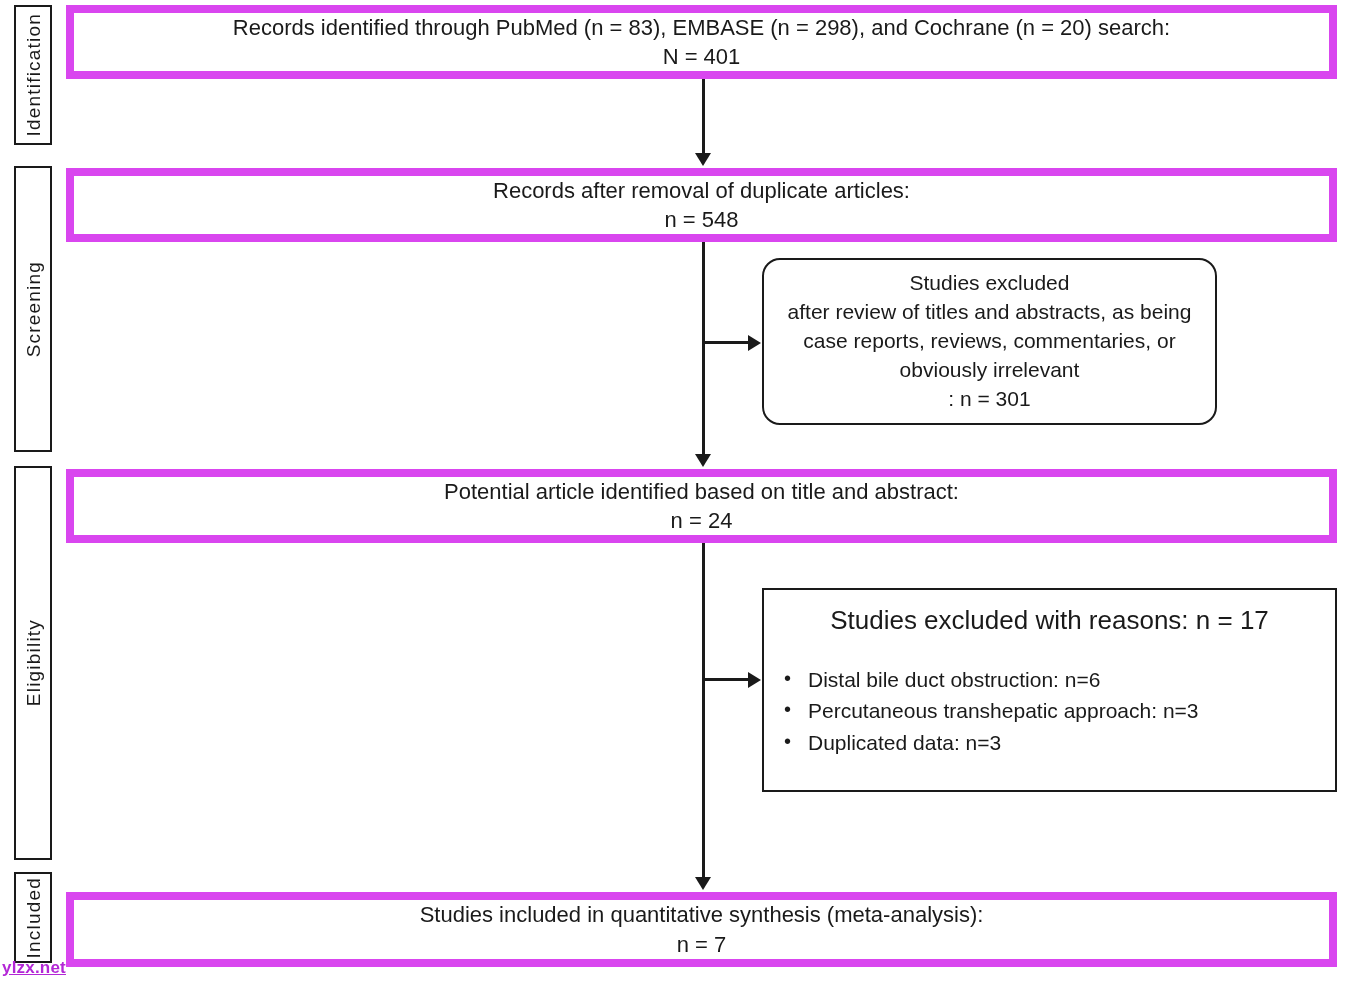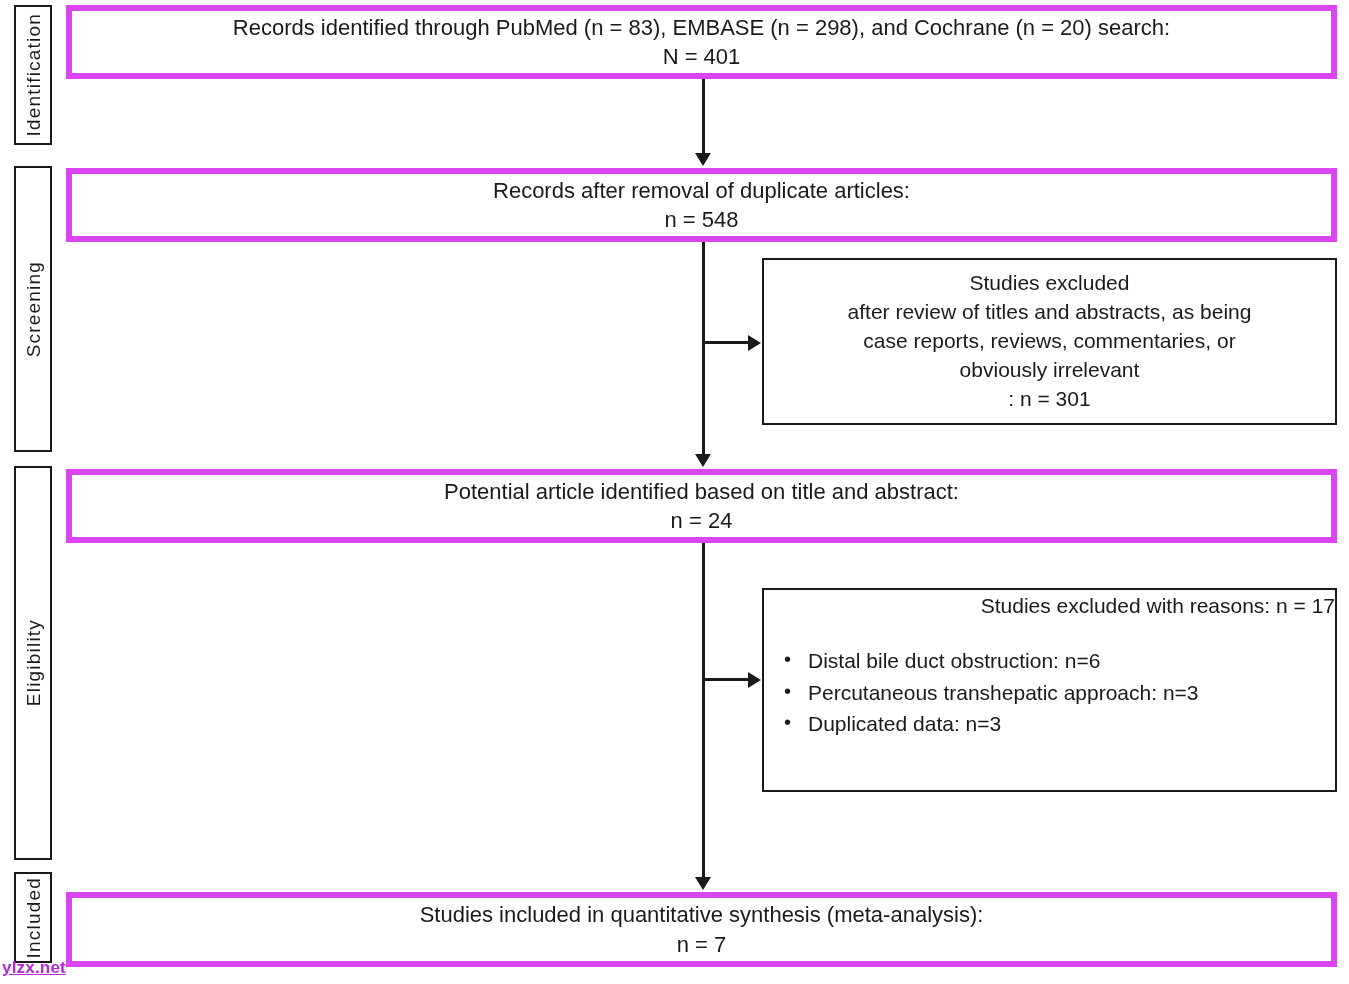--- a/index.html
+++ b/index.html
@@ -35,21 +35,21 @@
     font-size: 19px;
     letter-spacing: 1.2px;
     color: #1a1a1a;
     white-space: nowrap;
     line-height: 1;
   }
 
   
   .flow-box {
     position: absolute;
-    border: 6px solid #d946ef;
+    border: 8px solid #d946ef;
     background: #ffffff;
     box-sizing: border-box;
     display: flex;
     flex-direction: column;
     align-items: center;
     justify-content: center;
     color: #1a1a1a;
   }
   .flow-line {
     font-size: 22px;
@@ -74,24 +74,24 @@
     height: 100%;
   }
   .side-line {
     font-size: 21px;
     line-height: 1.38;
     text-align: center;
     white-space: nowrap;
   }
 
   .side-heading {
-    font-size: 21px;
-    text-align: right;
+    font-size: 26px;
+    text-align: center;
     line-height: 1.3;
-    margin-top: 2px;
+    margin-top: 14px;
     white-space: nowrap;
   }
   .bullet-list {
     list-style: none;
     margin: 26px 0 0 0;
     padding: 0 0 0 14px;
   }
   .bullet-item {
     font-size: 21px;
     line-height: 1.5;
@@ -179,21 +179,21 @@
   <div class="flow-box" style="left:66px; top:469px; width:1271px; height:74px;">
     <div class="flow-line">Potential article identified based on title and abstract:</div>
     <div class="flow-line">n = 24</div>
   </div>
 
   <div class="flow-box" style="left:66px; top:892px; width:1271px; height:75px;">
     <div class="flow-line">Studies included in quantitative synthesis (meta-analysis):</div>
     <div class="flow-line">n = 7</div>
   </div>
 
-  <div class="side-box" style="left:762px; top:258px; width:575px; height:167px;">
+  <div class="side-box" style="left:762px; top:258px; width:455px; height:167px;border-radius:18px;">
     <div class="side-centered">
       <div class="side-line">Studies excluded</div>
       <div class="side-line">after review of titles and abstracts, as being</div>
       <div class="side-line">case reports, reviews, commentaries, or</div>
       <div class="side-line">obviously irrelevant</div>
       <div class="side-line">: n = 301</div>
     </div>
   </div>
 
   <div class="side-box" style="left:762px; top:588px; width:575px; height:204px;">

